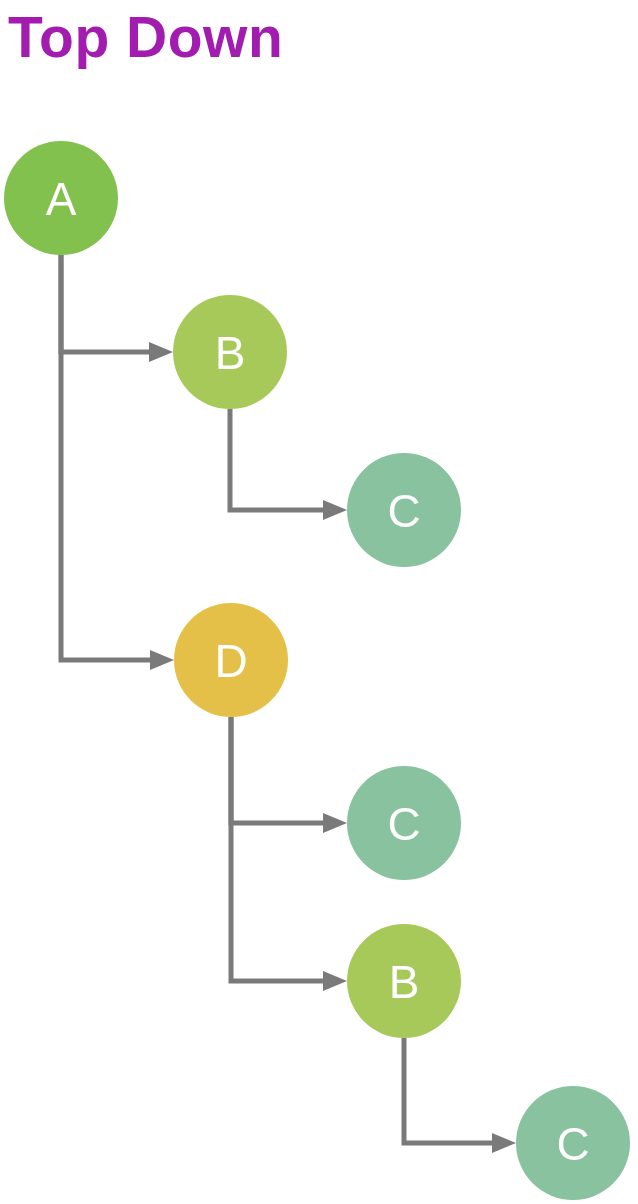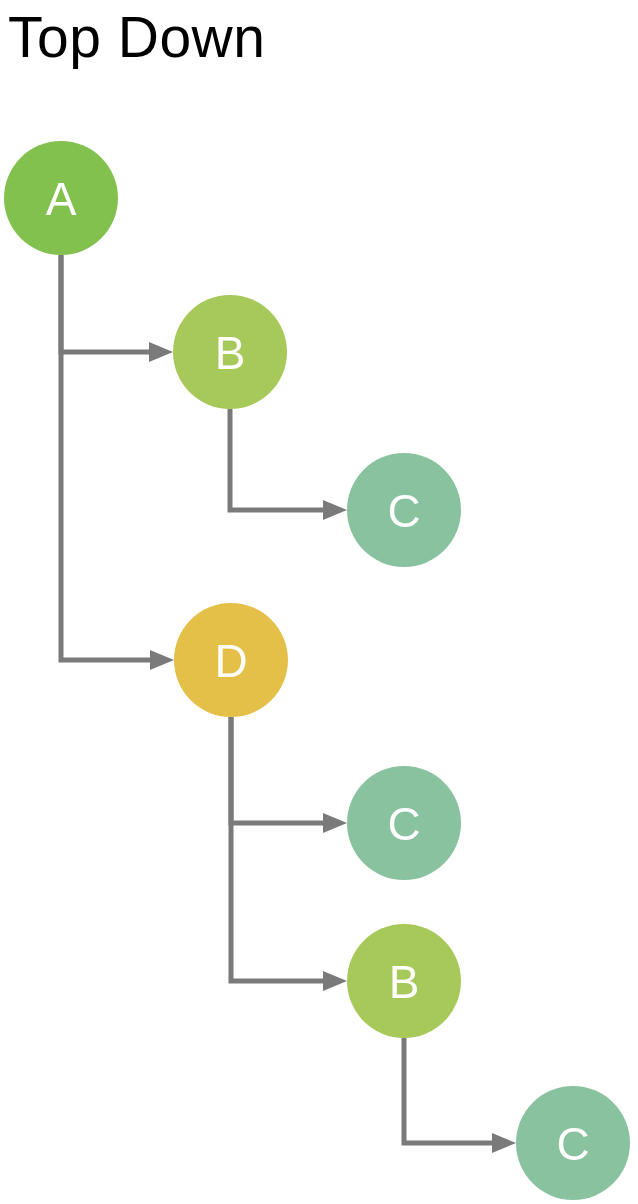--- a/index.html
+++ b/index.html
@@ -13,22 +13,22 @@
     width: 638px;
     height: 1204px;
     background: #ffffff;
     font-family: "Liberation Sans", sans-serif;
   }
   .title {
     position: absolute;
     left: 8px;
     top: 4px;
     font-size: 57px;
-    font-weight: 400;
-    color: #000000;
+    font-weight: 700;
+    color: #a21caf;
     letter-spacing: 0.5px;
     white-space: nowrap;
   }
   svg.diagram {
     position: absolute;
     left: 0;
     top: 0;
     display: block;
   }
   .node-label {

